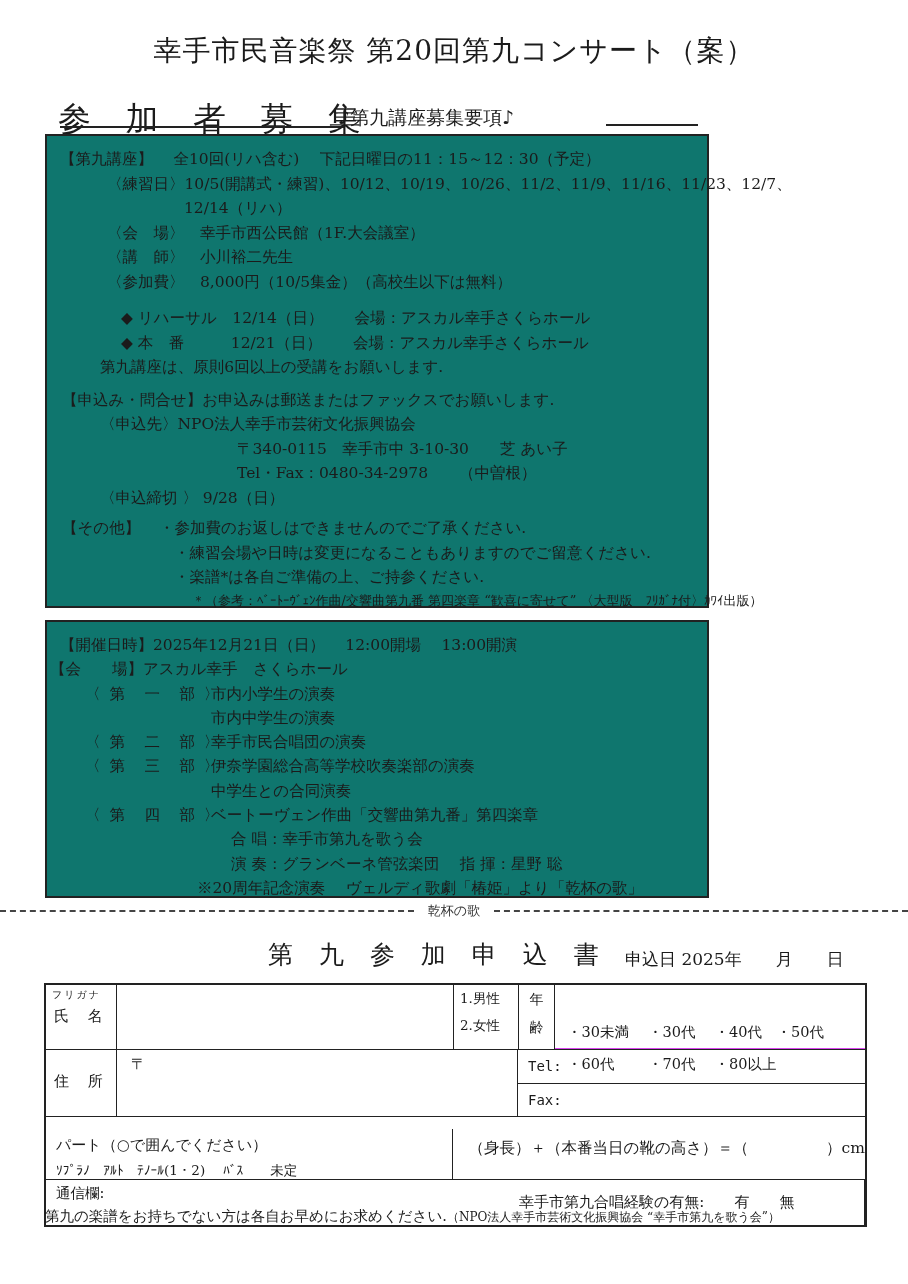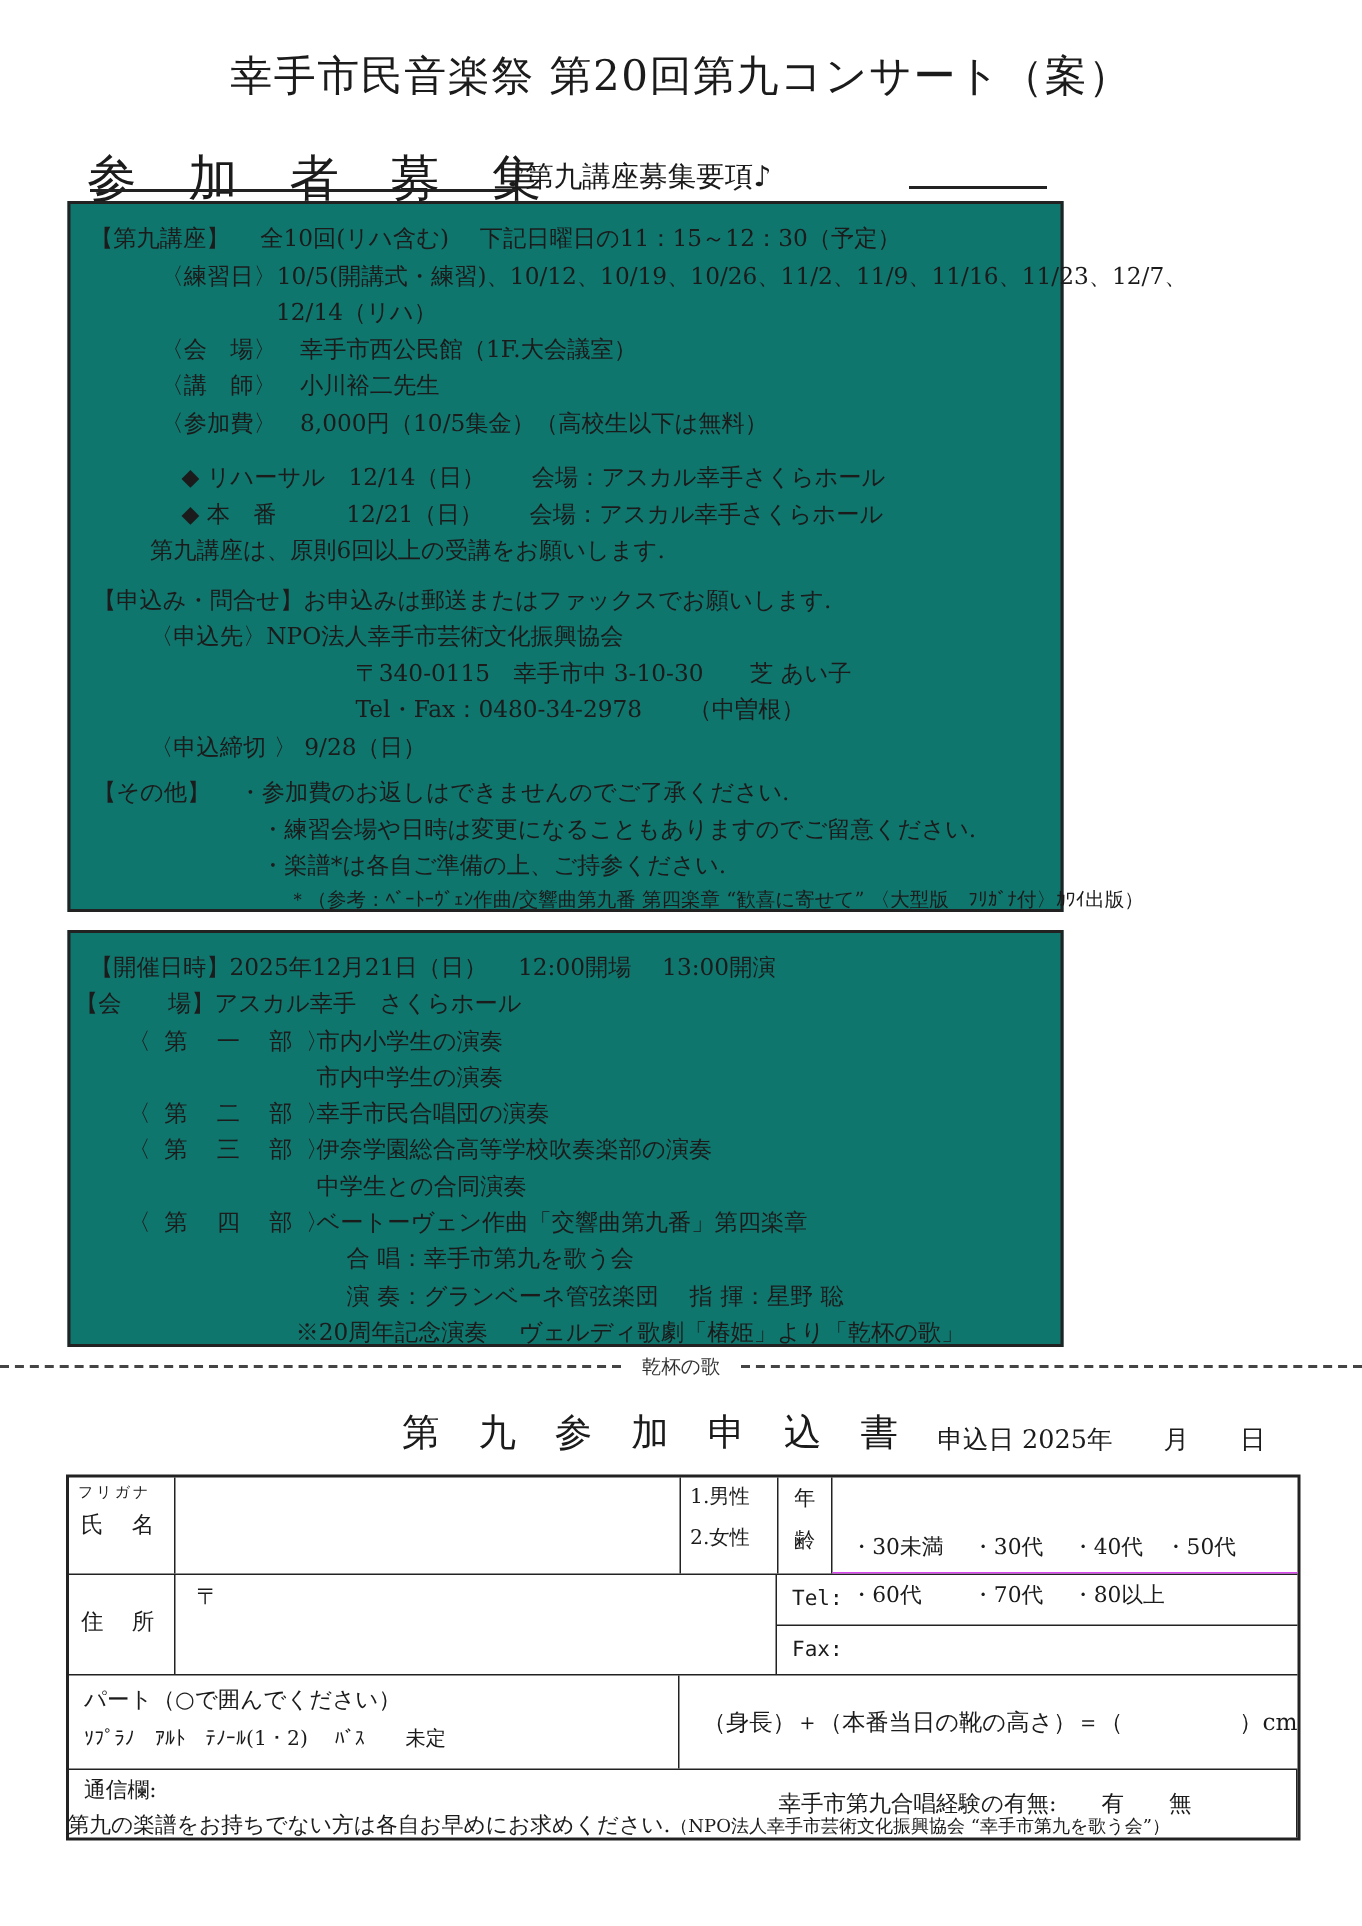--- a/index.html
+++ b/index.html
@@ -59,21 +59,21 @@
   .c-ageopts { flex:1; }
   .age-row { height:31px; line-height:31px; padding-left:12px; white-space:pre; }
   .age-row.top { border-bottom:1px solid #d946ef;margin-top:32px; }
   .addr-label { font-size:15px; letter-spacing:7px; padding:22px 0 0 8px; }
   .c-address { width:401px; }
   .postal-mark { padding:5px 0 0 14px; font-size:15px; }
   .c-telfax { flex:1; }
   .tf-row { height:32px; line-height:32px; padding-left:10px;
     font-family:"DejaVu Sans Mono","Liberation Mono",monospace; font-size:14px; }
   .tf-row.top { border-bottom:1px solid #222; height:33px; }
-  .c-part { width:410px; }
+  .c-part { width:410px;margin-top:12px; }
   .part-title { padding:7px 0 0 10px; font-size:15px; white-space:pre; }
   .part-options { padding:7px 0 0 10px; font-size:13.5px; white-space:pre; }
   .c-height { flex:1; display:flex; align-items:center; padding-left:16px;
     font-size:15.5px; white-space:pre; }
   .c-exp { width:356px; display:flex; align-items:center; padding-left:10px;
     font-size:15px; white-space:pre; }
   .c-notes { flex:1; }
   .notes-label { padding:4px 0 0 10px; font-size:14.5px; }
   .footer-note { position:absolute; left:45px; top:1207px; font-size:14.5px; white-space:pre; }
   .footer-note .small { font-size:12px; }

